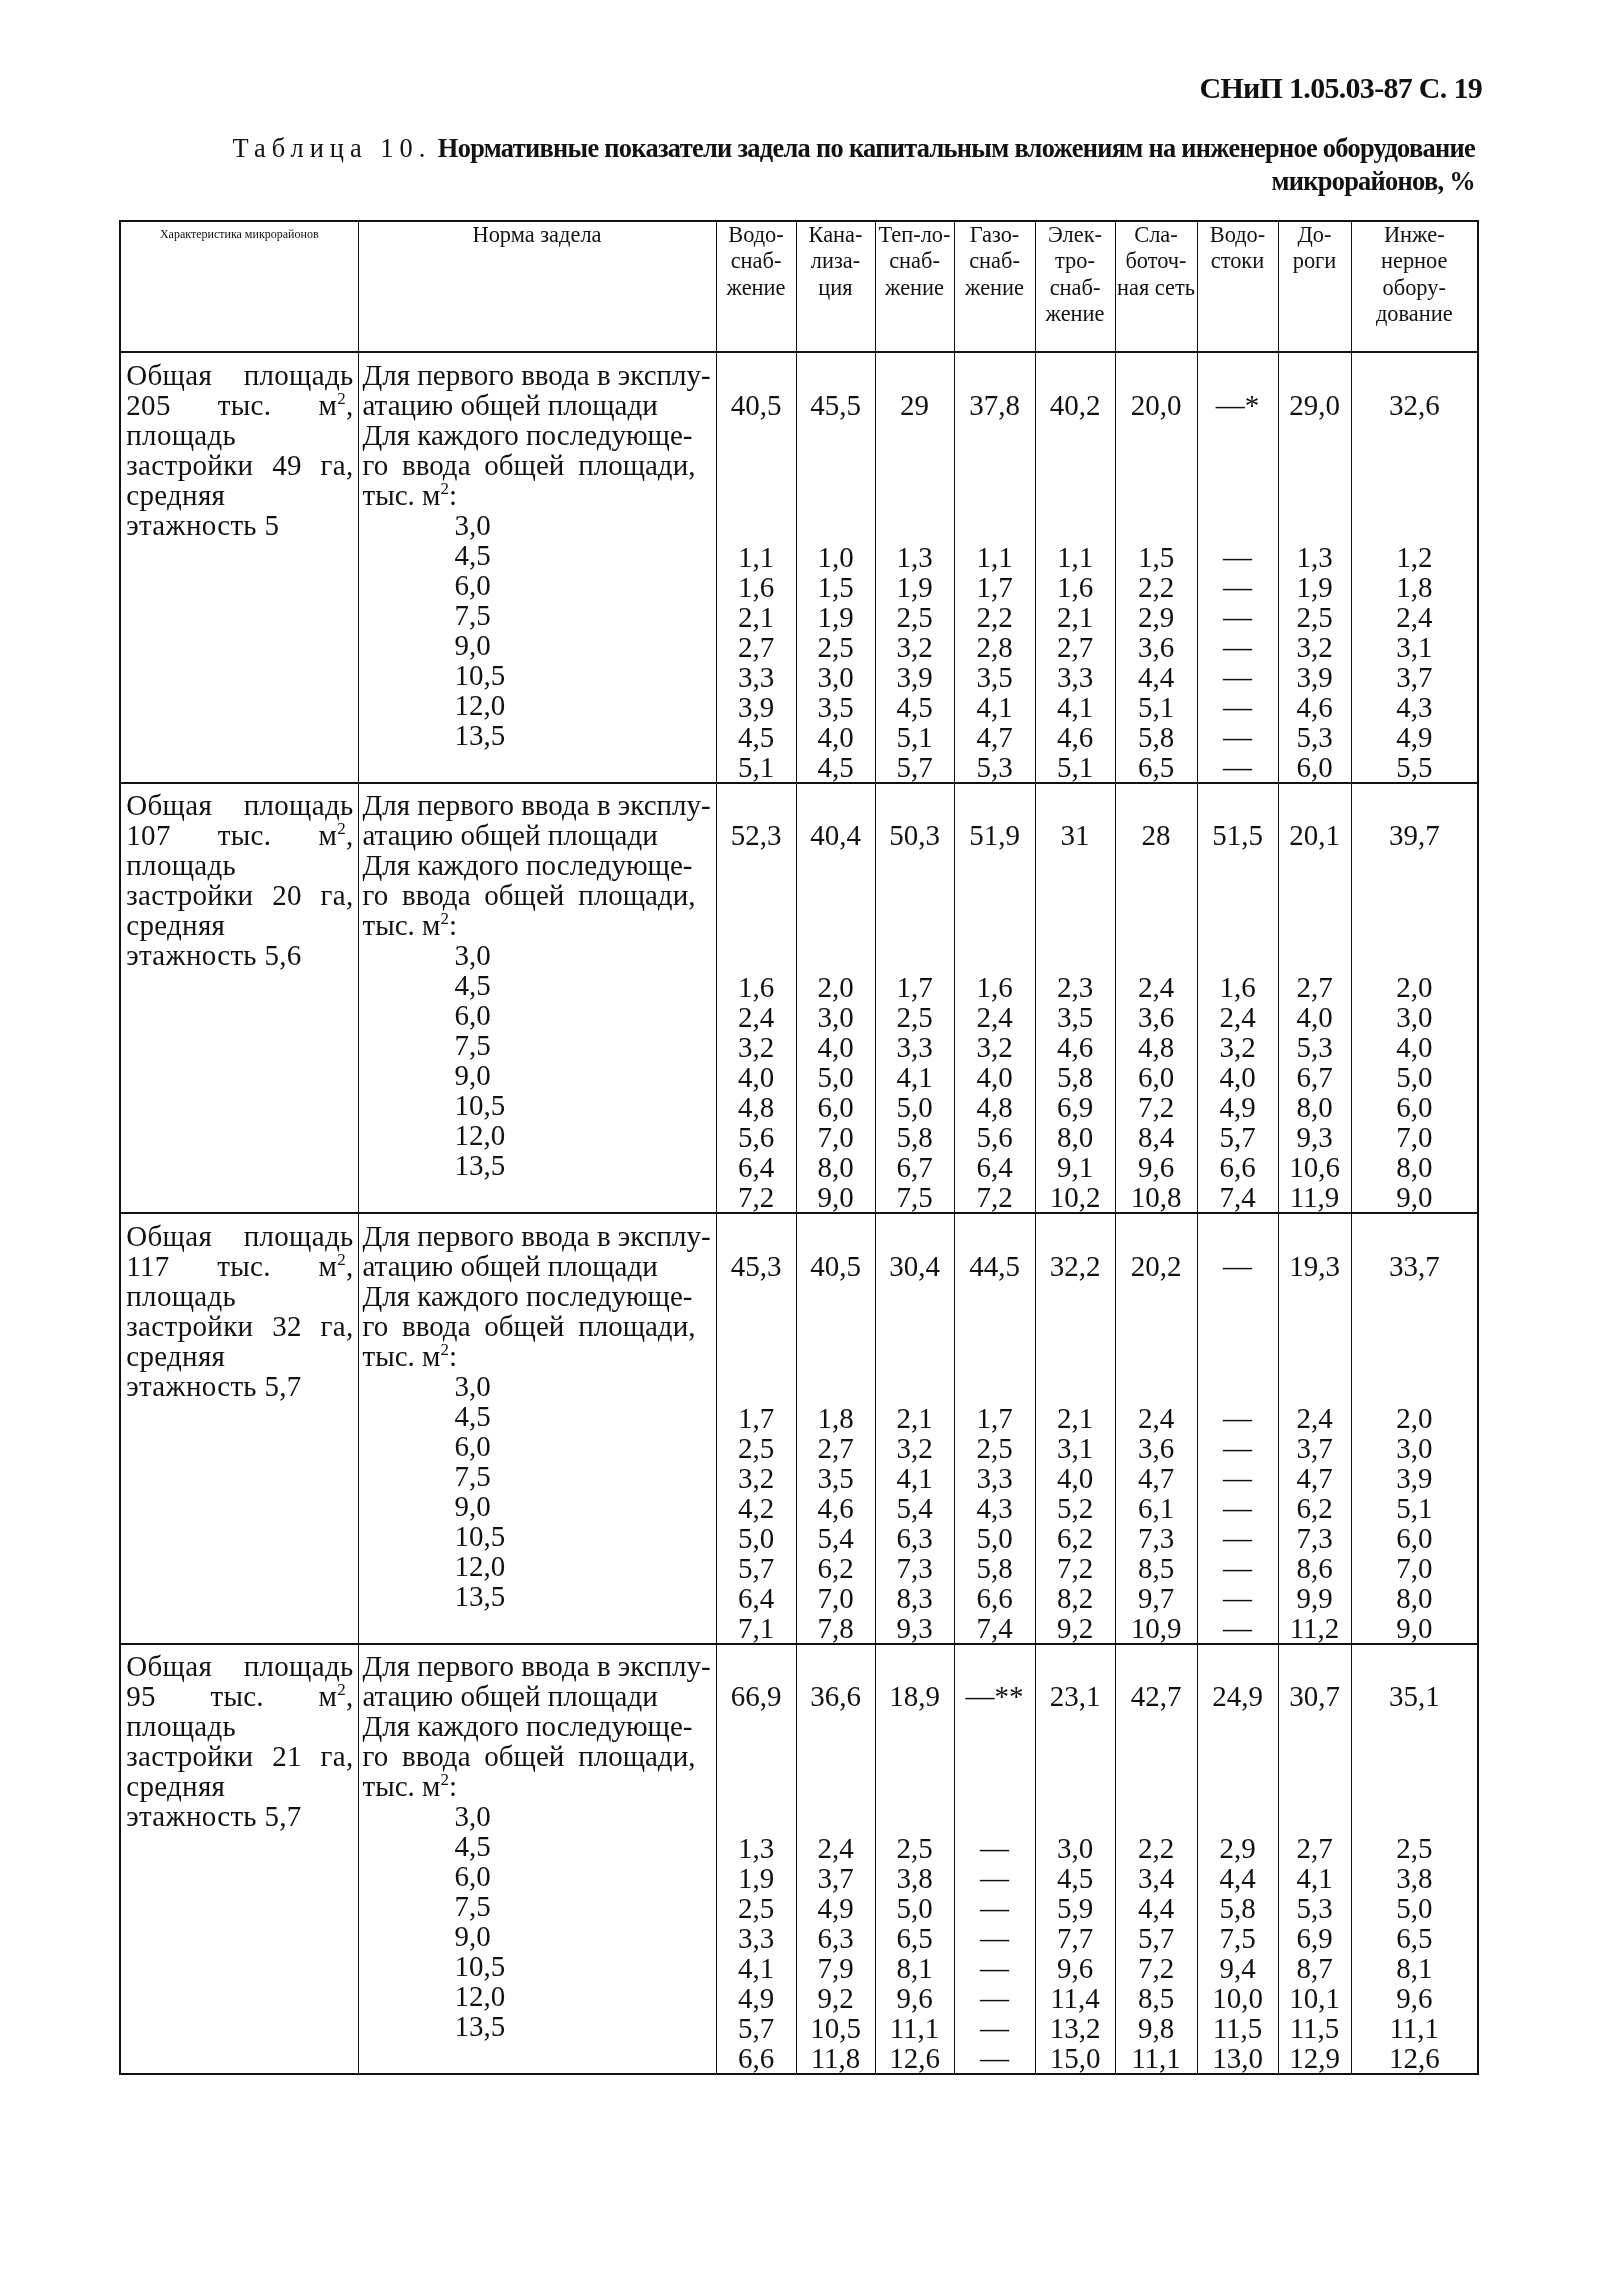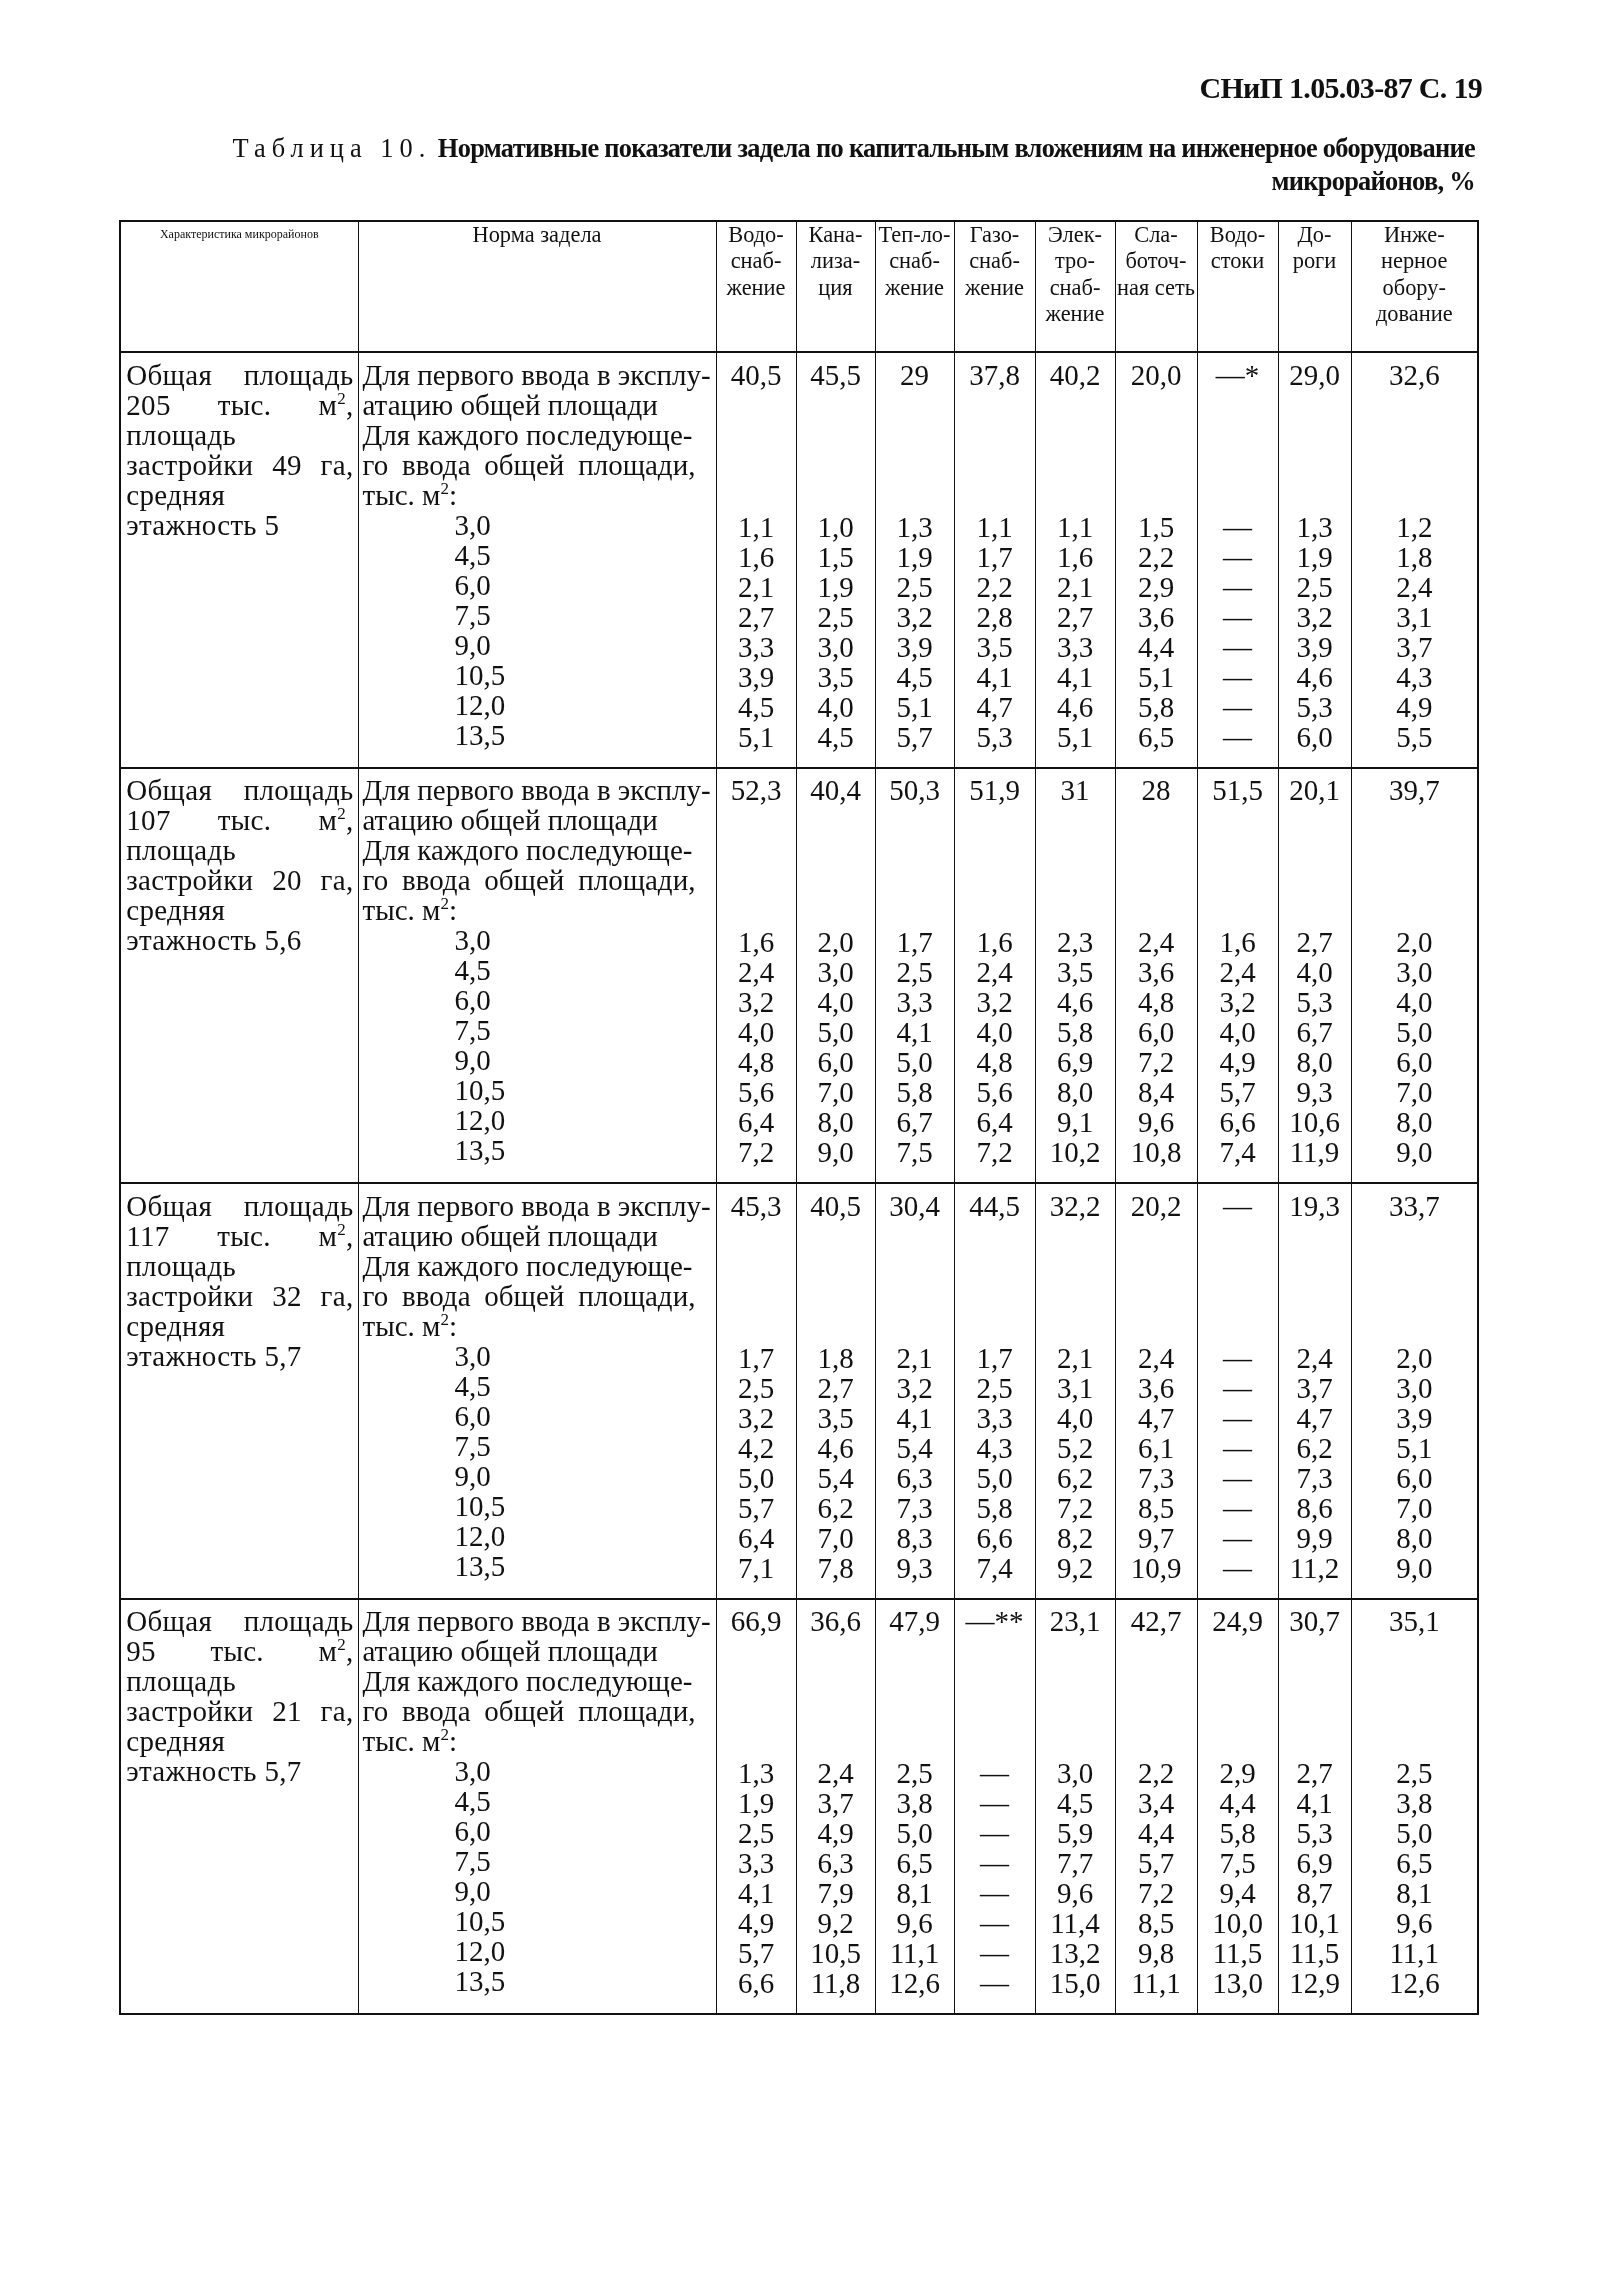--- a/index.html
+++ b/index.html
@@ -33,21 +33,21 @@
   }
   tbody.group td { border-bottom: 2.6px solid #111; }
   .char-cell {
     font-size: 29px; line-height: 30px; text-align: justify;
     padding: 6.6px 4px 0 5.3px !important; letter-spacing: 0.3px; margin-left: 40px;
   }
   .norm-cell { font-size: 29px; line-height: 30px; padding: 6.6px 4px 0 4px !important; margin-top: 32px; }
   .norm-cell .line { display: block; white-space: nowrap; }
   .norm-cell .val { display: block; padding-left: 92px; }
   .num-cell { font-size: 29px; line-height: 30px; text-align: center; padding-top: 6.6px !important; }
-  .num-cell .first { display: block; height: 152px; }
+  .num-cell .first { display: block; height: 152px; margin-top: 30px; }
   .num-cell .v { display: block; }
   sup { font-size: 17px; line-height: 0; vertical-align: super; }
   .group-last td { height: 475px; }
   .group td { height: 407px; }
 </style>
 </head>
 <body>
 
 <div class="page-header">СНиП 1.05.03-87 С. 19</div>
 
@@ -476,21 +476,21 @@
           <span class="v">2,4</span>
           <span class="v">3,7</span>
           <span class="v">4,9</span>
           <span class="v">6,3</span>
           <span class="v">7,9</span>
           <span class="v">9,2</span>
           <span class="v">10,5</span>
           <span class="v">11,8</span>
         </td>
         <td class="num-cell">
-          <span class="first">47,9</span>
+          <span class="first">18,9</span>
           <span class="v">2,5</span>
           <span class="v">3,8</span>
           <span class="v">5,0</span>
           <span class="v">6,5</span>
           <span class="v">8,1</span>
           <span class="v">9,6</span>
           <span class="v">11,1</span>
           <span class="v">12,6</span>
         </td>
         <td class="num-cell">

